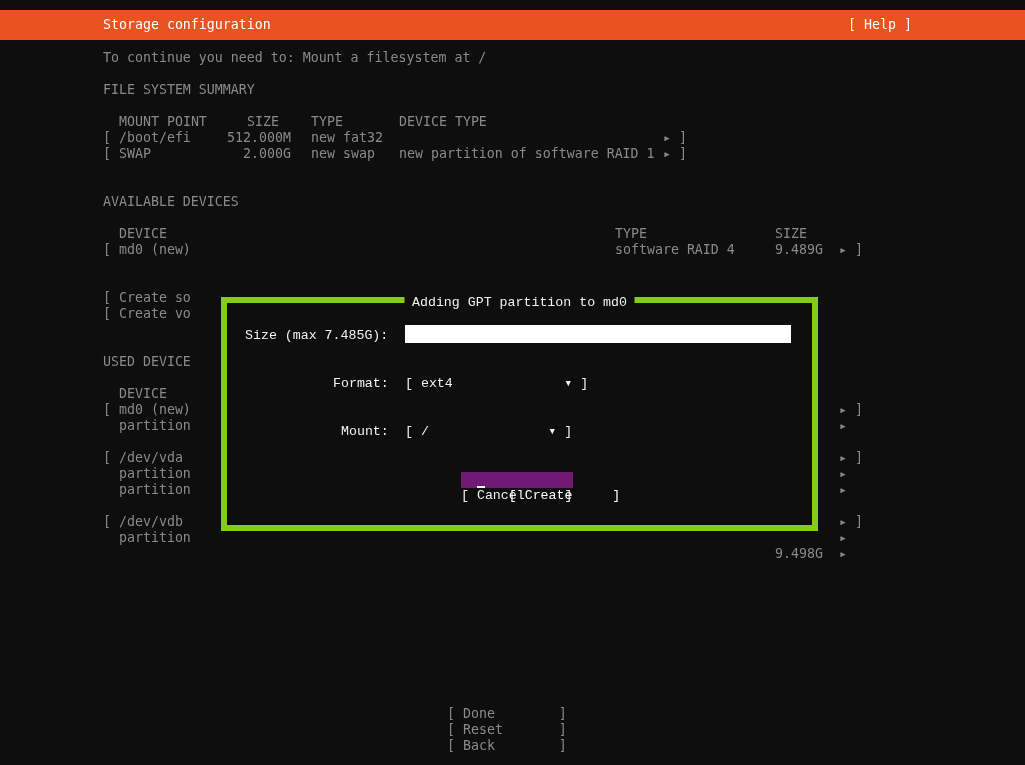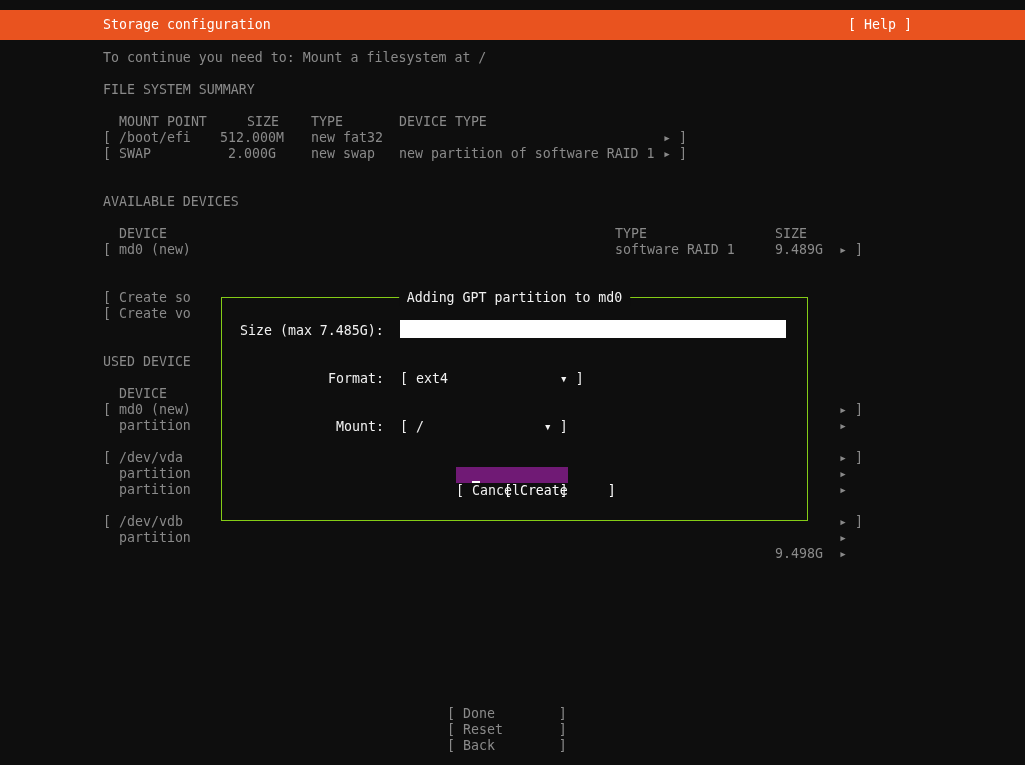--- a/index.html
+++ b/index.html
@@ -7,25 +7,25 @@
     position:relative;width:1025px;height:765px;background:#0e0e0e;overflow:hidden;
     font-family:"DejaVu Sans Mono","Liberation Mono",monospace;
     font-size:13.28px;line-height:16px;color:#8a8a8a;
   }
   .titlebar{position:absolute;left:0;top:10px;width:1025px;height:30px;background:#e9531f;}
   .titlebar-text{position:absolute;left:103px;top:0;height:30px;line-height:30px;color:#ffffff;white-space:pre;}
   .help-btn{position:absolute;left:848px;top:0;height:30px;line-height:30px;color:#ffffff;white-space:pre;cursor:pointer;}
   .line{position:absolute;height:16px;line-height:16px;white-space:pre;}
   .row{position:absolute;left:0;width:1025px;height:16px;}
   .cell{position:absolute;top:0;height:16px;line-height:16px;white-space:pre;}
-  .sizecol{left:220px;width:64px;text-align:center;}
+  .sizecol{left:227px;width:64px;text-align:right;}
   .dim{color:#8a8a8a;}
   
   .dialog{position:absolute;left:221px;top:297px;width:585px;height:222px;
-    background:#0e0e0e;border:1px solid #84cc16;z-index:5;}
+    background:#0e0e0e;border:6px solid #84cc16;z-index:5;font-family:Liberation Mono, monospace;}
   .dialog-title{position:absolute;top:-8px;left:50%;transform:translateX(-50%);
     background:#0e0e0e;padding:0 8px;color:#f1f1f1;white-space:pre;height:16px;line-height:16px;}
   .dcell{position:absolute;height:16px;line-height:16px;white-space:pre;color:#f1f1f1;}
   .size-input{position:absolute;left:178px;top:22px;width:386px;height:18px;
     background:#ffffff;border:none;outline:none;padding:0 4px;box-sizing:border-box;
     font-family:inherit;font-size:inherit;color:#0e0e0e;}
   .select{cursor:pointer;text-align:center;}
   .btn{cursor:pointer;}
   .btn-create{left:234px;top:169px;width:112px;background:#701a75;color:#ffffff;}
   .btn-cancel{left:234px;top:185px;width:112px;color:#f1f1f1;}
@@ -66,21 +66,21 @@
   </div>
 
   <div class="line dim" style="left:103px;top:194px">AVAILABLE DEVICES</div>
   <div class="row dim" style="top:226px">
     <span class="cell" style="left:119px">DEVICE</span>
     <span class="cell" style="left:615px">TYPE</span>
     <span class="cell" style="left:775px">SIZE</span>
   </div>
   <div class="row dim" style="top:242px">
     <span class="cell" style="left:103px">[ md0 (new)</span>
-    <span class="cell" style="left:615px">software RAID 1</span>
+    <span class="cell" style="left:615px">software RAID 4</span>
     <span class="cell" style="left:775px">9.489G</span>
     <span class="cell" style="left:839px">▸ ]</span>
   </div>
   <div class="line dim" style="left:103px;top:290px">[ Create so</div>
   <div class="line dim" style="left:103px;top:306px">[ Create vo</div>
 
   <div class="line dim" style="left:103px;top:354px">USED DEVICE</div>
   <div class="line dim" style="left:119px;top:386px">DEVICE</div>
 
   <div class="row dim" style="top:402px">

